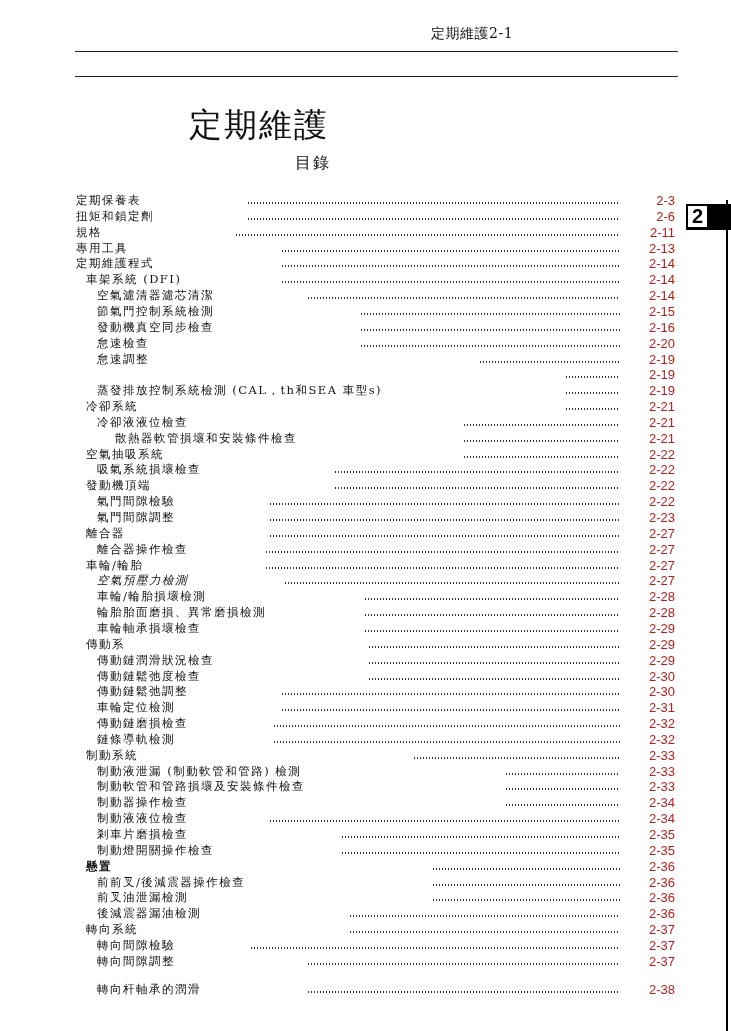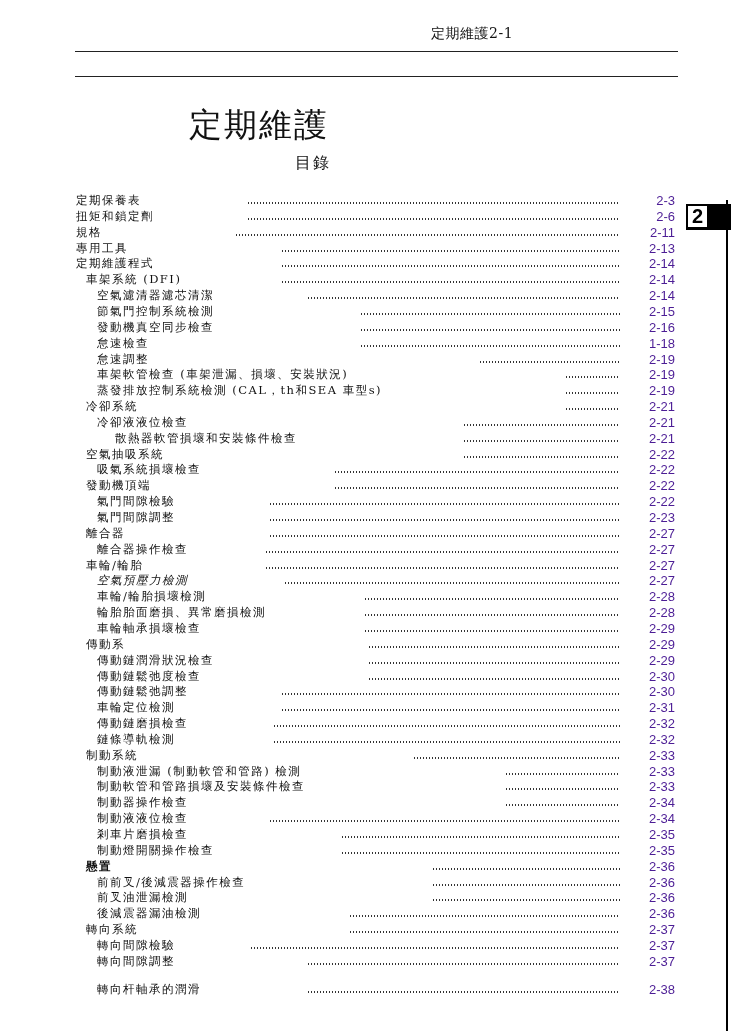--- a/index.html
+++ b/index.html
@@ -14,21 +14,21 @@
                  font-family:"Liberation Sans",sans-serif; font-weight:bold; font-size:20px; line-height:21px;
                  text-align:center; color:#000; }
   .edge-line { position:absolute; left:726px; top:200px; width:2px; height:831px; background:#000; }
   .toc { position:absolute; left:0; top:0; width:731px; }
   .row { position:absolute; left:0; width:731px; height:16px; }
   .label { position:absolute; top:0; font-size:11.5px; line-height:14px; letter-spacing:1.5px; white-space:nowrap; }
   .leader { position:absolute; top:9px; height:2px; right:111px;
             background-image:radial-gradient(circle, #333 0.7px, transparent 0.8px);
             background-size:3px 2px; background-repeat:repeat-x; }
   .page { position:absolute; right:56px; top:1px; font-family:"Liberation Sans",sans-serif;
-          font-size:13px; line-height:14px; text-align:right; color:#4c1d95; }
+          font-size:13px; line-height:14px; text-align:right; color:#b91c1c; }
 </style>
 </head>
 <body>
 
 <div class="running-head">定期維護2-1</div>
 <div class="rule" style="top:51px;"></div>
 <div class="rule" style="top:76px;"></div>
 
 <h1 class="title" style="margin:0;">定期維護</h1>
 <div class="subtitle">目錄</div>
@@ -80,29 +80,28 @@
       <span class="page">2-15</span>
     </div>
     <div class="row" style="top: 319.8px;">
       <span class="label" style="left: 97px;">發動機真空同步檢查</span>
       <span class="leader" style="left: 360px;"></span>
       <span class="page">2-16</span>
     </div>
     <div class="row" style="top: 335.65px;">
       <span class="label" style="left: 97px;">怠速檢查</span>
       <span class="leader" style="left: 360px;"></span>
-      <span class="page">1-18</span>
+      <span class="page">2-20</span>
     </div>
     <div class="row" style="top: 351.5px;">
       <span class="label" style="left: 97px;">怠速調整</span>
       <span class="leader" style="left: 479px;"></span>
       <span class="page">2-19</span>
     </div>
     <div class="row" style="top: 367.35px;">
-      <span class="label" style="left: 97px;">車架軟管檢查 (車架泄漏、損壞、安裝狀況)</span>
       <span class="leader" style="left: 565px;"></span>
       <span class="page">2-19</span>
     </div>
     <div class="row" style="top: 383.2px;">
       <span class="label" style="left: 97px;">蒸發排放控制系統檢測 (CAL，th和SEA 車型s)</span>
       <span class="leader" style="left: 565px;"></span>
       <span class="page">2-19</span>
     </div>
     <div class="row" style="top: 399.05px;">
       <span class="label" style="left: 86px;">冷卻系統</span>

